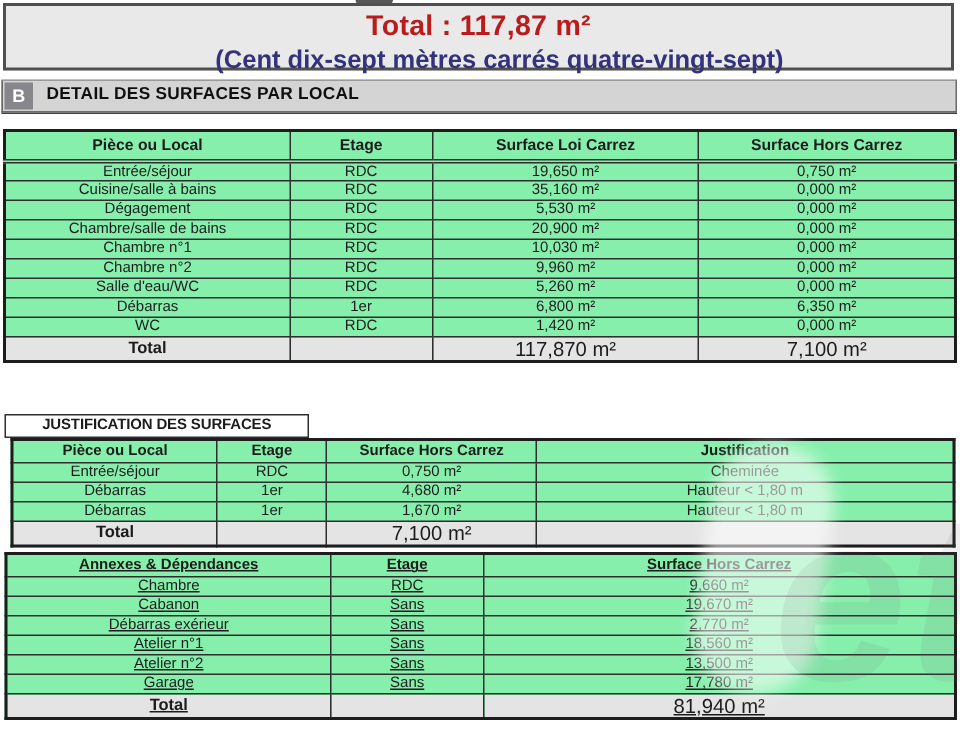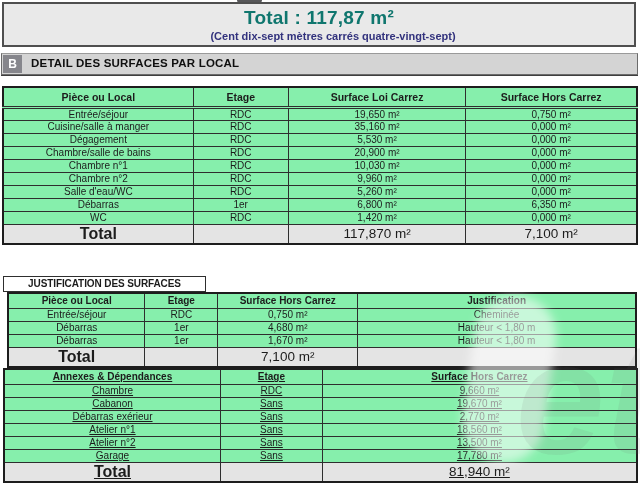--- a/index.html
+++ b/index.html
@@ -8,43 +8,43 @@
     width:640px; height:487px; position:relative; overflow:hidden;
     font-family:"Liberation Sans", sans-serif; color:#1c1c1c;
   }
   .page { position:absolute; inset:0; }
 
   
   .top-box {
     position:absolute; left:2px; top:2px; width:634px; height:45px;
     background:#e9e9e9; border:2px solid #4f4f4f; text-align:center;
   }
-  .top-title { font-size:19px; font-weight:bold; color:#0f766e; margin-top:3px; letter-spacing:.2px; }
-  .top-sub   { font-size:11px; font-weight:bold; color:#32327d; margin-top:1px;padding-left:28px; }
+  .top-title { font-size:19px; font-weight:bold; color:#b91c1c; margin-top:3px; letter-spacing:.2px; }
+  .top-sub   { font-size:17px; font-weight:bold; color:#32327d; margin-top:1px;padding-left:28px; }
 
   
   .section-bar {
     position:absolute; left:1px; top:53px; width:637px; height:22px;
     background:#d4d4d4; border:1px solid #6b6b6b; border-top-color:#9a9a9a;
     box-shadow:0 1px 0 #3f3f3f;
   }
   .badge {
     position:absolute; left:1px; top:1px; width:19px; height:18px;
     background:#86868c; color:#fff; font-weight:bold; font-size:12px;
     text-align:center; line-height:18px;
   }
   .bar-title { position:absolute; left:29px; top:3px; font-size:11.5px; font-weight:bold; color:#0f0f0f; letter-spacing:.2px; }
 
   
   table { border-collapse:collapse; table-layout:fixed; position:absolute; background:#86efac; border:2px solid #1d1d1d; }
   th, td { border:1px solid #2e2e2e; text-align:center; overflow:hidden; white-space:nowrap; }
   th { font-size:10.5px; font-weight:bold; }
   td { font-size:10px; font-weight:normal; }
   tfoot td { background:#e4e4e4; }
-  .total-label { font-weight:bold; font-size:16px; }
+  .total-label { font-weight:bold; font-size:11px; }
   .total-num   { font-size:13.5px; }
 
   .t1 { left:2px; top:86px;  width:636px; }
   .t1 th { height:20px; border-bottom:3px double #2e2e2e; }
   .t1 td { height:13px; }
   .t1 tfoot td { height:17px; }
 
   .justif-label {
     position:absolute; left:3px; top:276px; width:203px; height:16px;
     border:1px solid #2e2e2e; background:#fff;
@@ -110,21 +110,21 @@
       </tr>
     </thead>
     <tbody>
         <tr>
           <td>Entrée/séjour</td>
           <td>RDC</td>
           <td>19,650 m²</td>
           <td>0,750 m²</td>
         </tr>
         <tr>
-          <td>Cuisine/salle à manger</td>
+          <td>Cuisine/salle à bains</td>
           <td>RDC</td>
           <td>35,160 m²</td>
           <td>0,000 m²</td>
         </tr>
         <tr>
           <td>Dégagement</td>
           <td>RDC</td>
           <td>5,530 m²</td>
           <td>0,000 m²</td>
         </tr>

